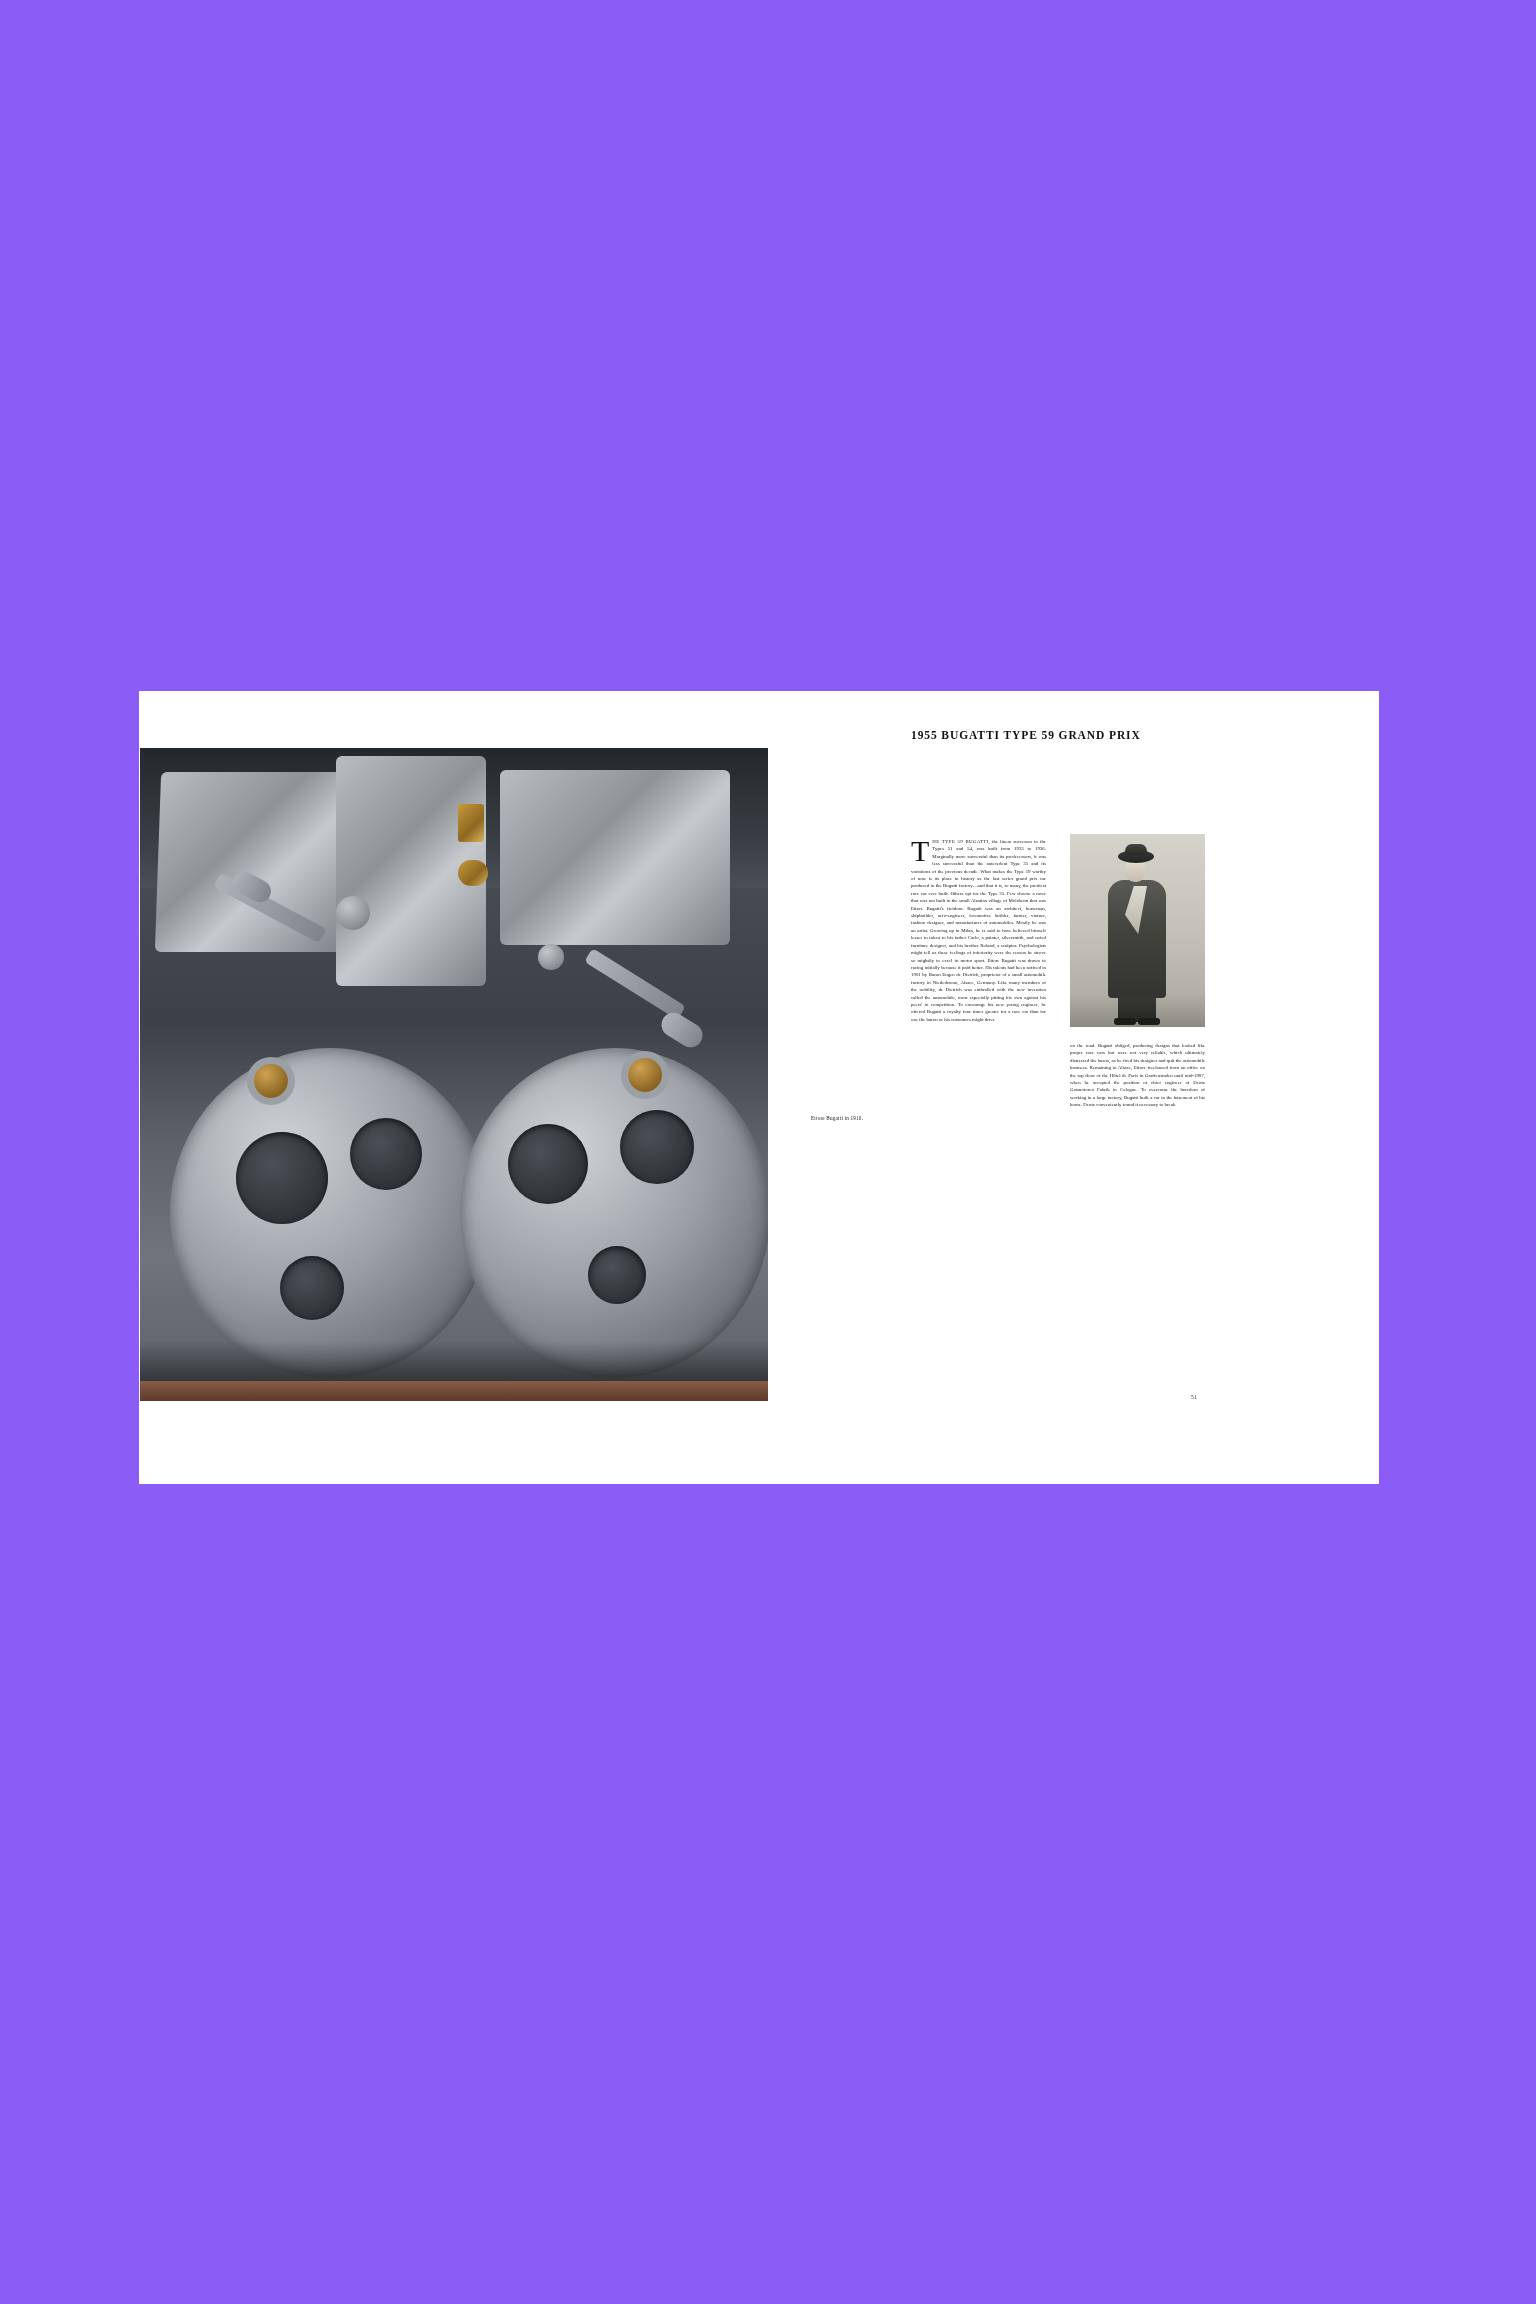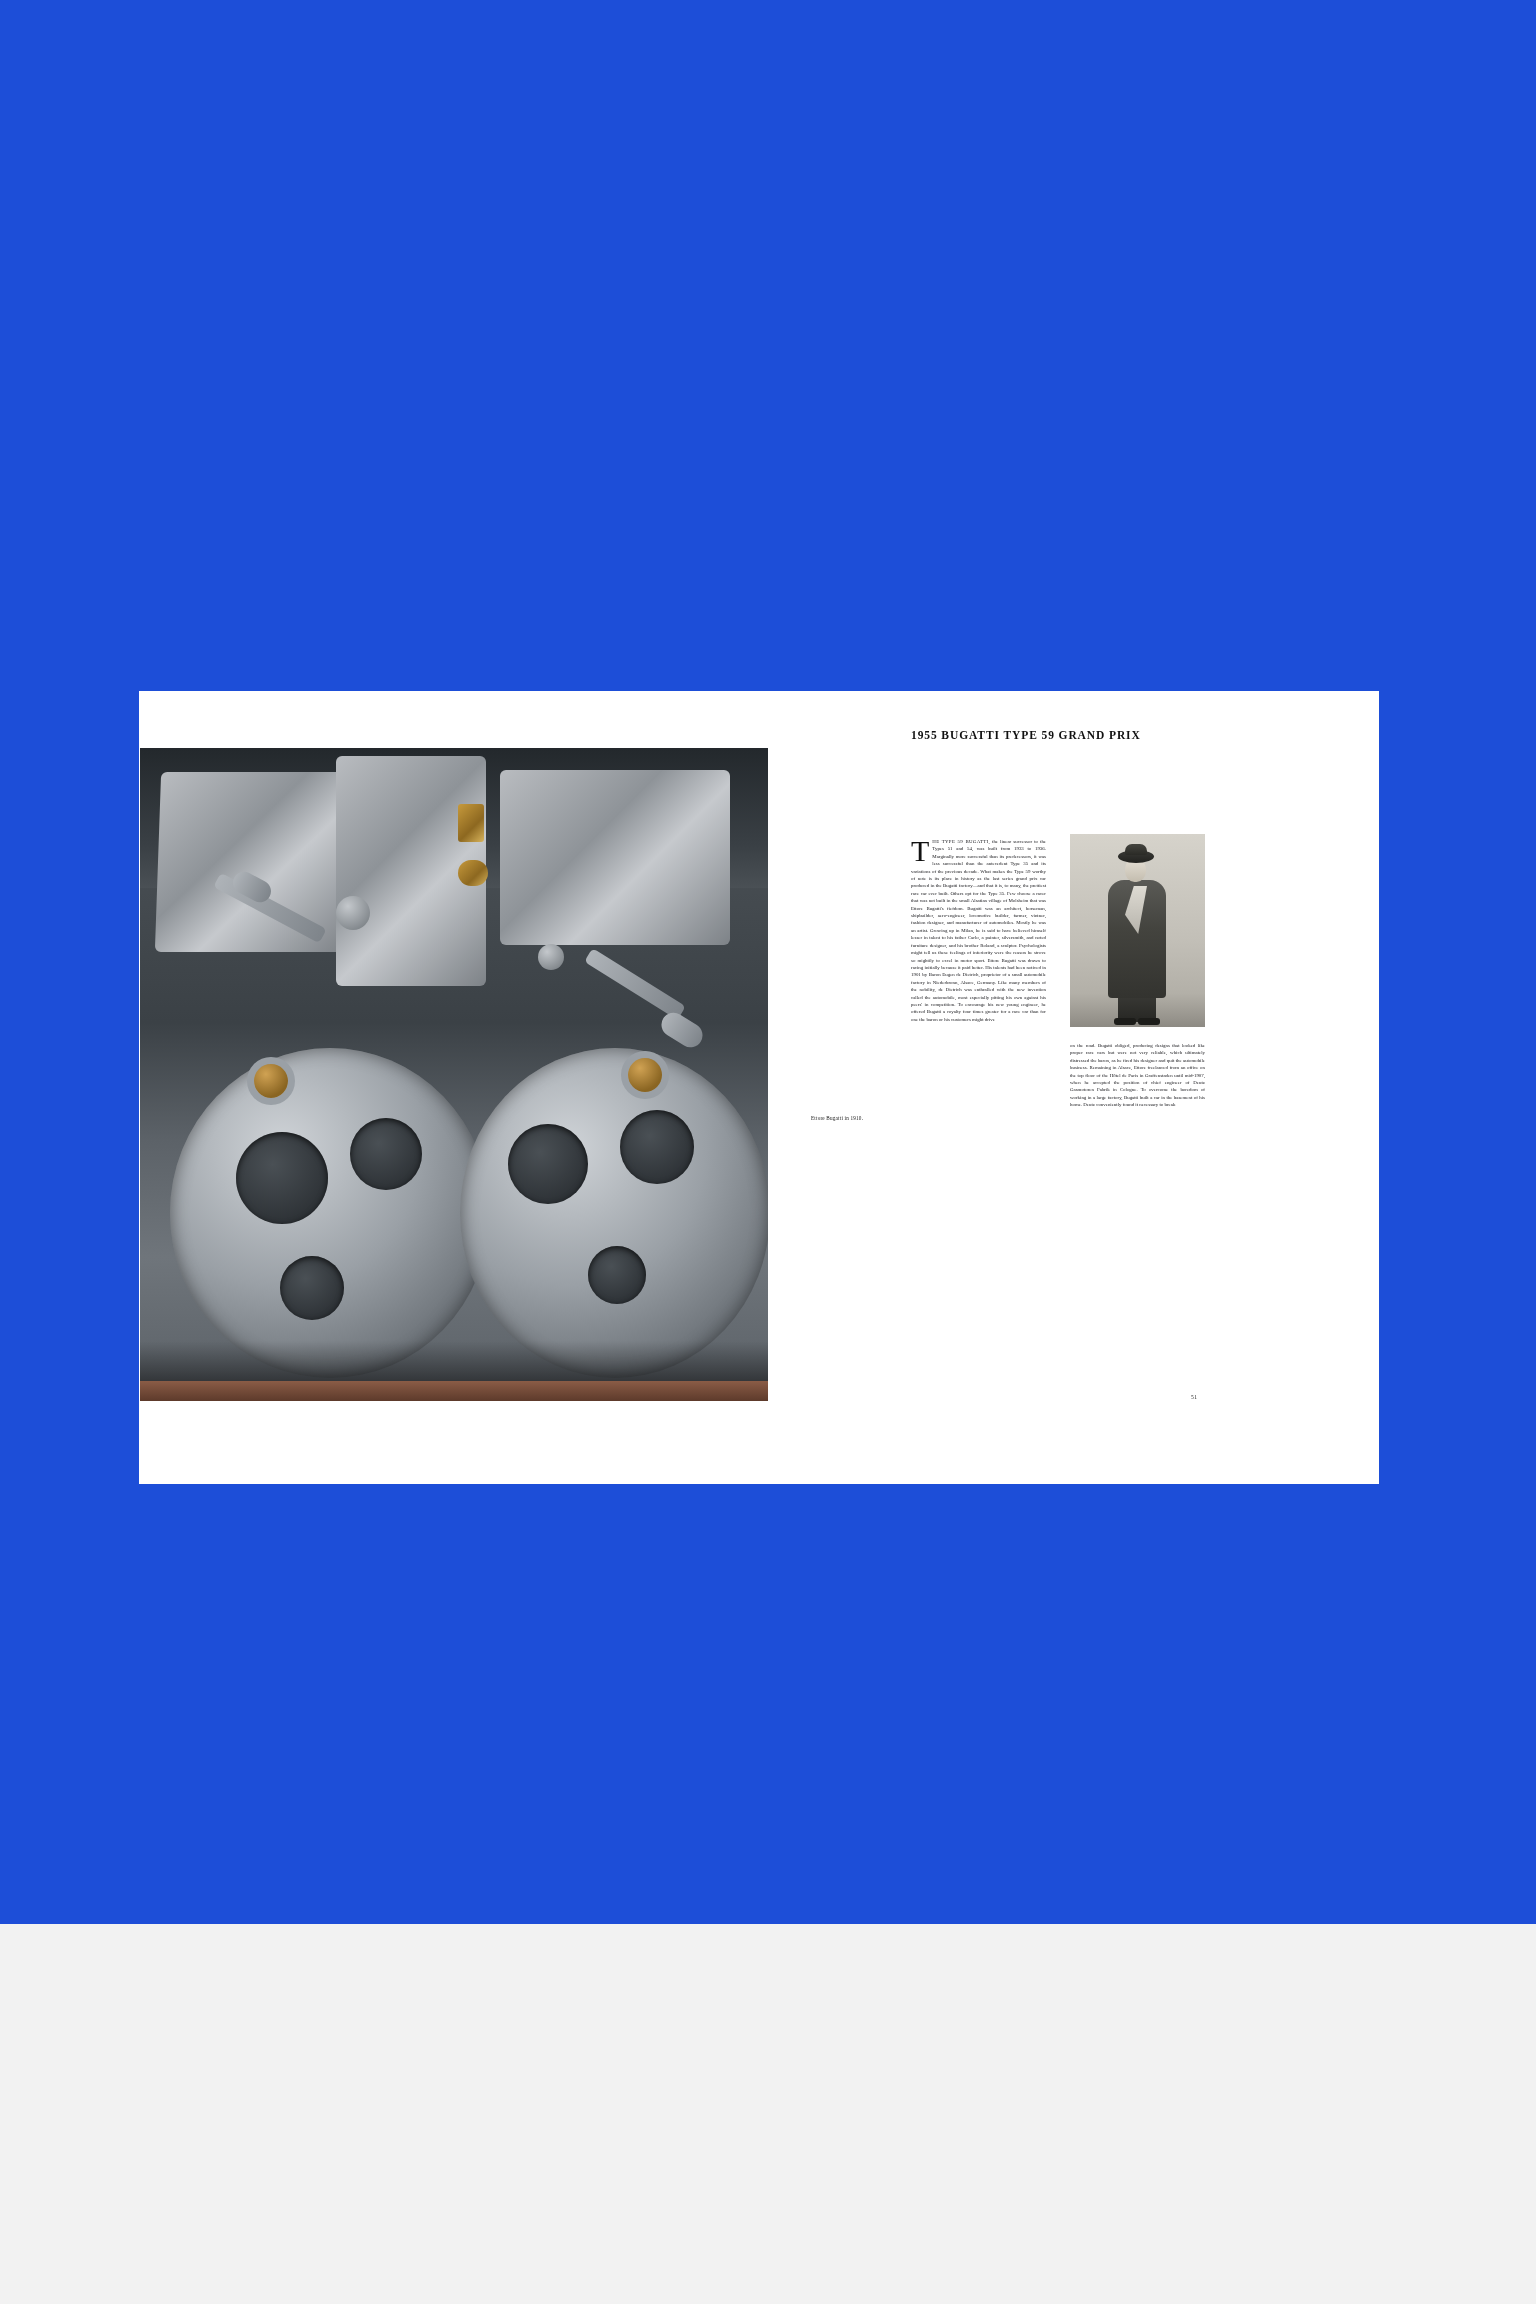--- a/index.html
+++ b/index.html
@@ -7,22 +7,22 @@
     padding: 0;
     background: #f2f2f2;
     width: 1536px;
     height: 2304px;
     font-family: "Liberation Serif", serif;
   }
   #page {
     position: absolute;
     left: 0; top: 0;
     width: 1536px;
-    height: 1924px;
-    background: #1d4ed8;
+    height: 2304px;
+    background: #8b5cf6;
     overflow: hidden;
   }
   
   .spread {
     position: absolute;
     left: 139px;
     top: 691px;
     width: 1240px;
     height: 793px;
     background: #ffffff;

